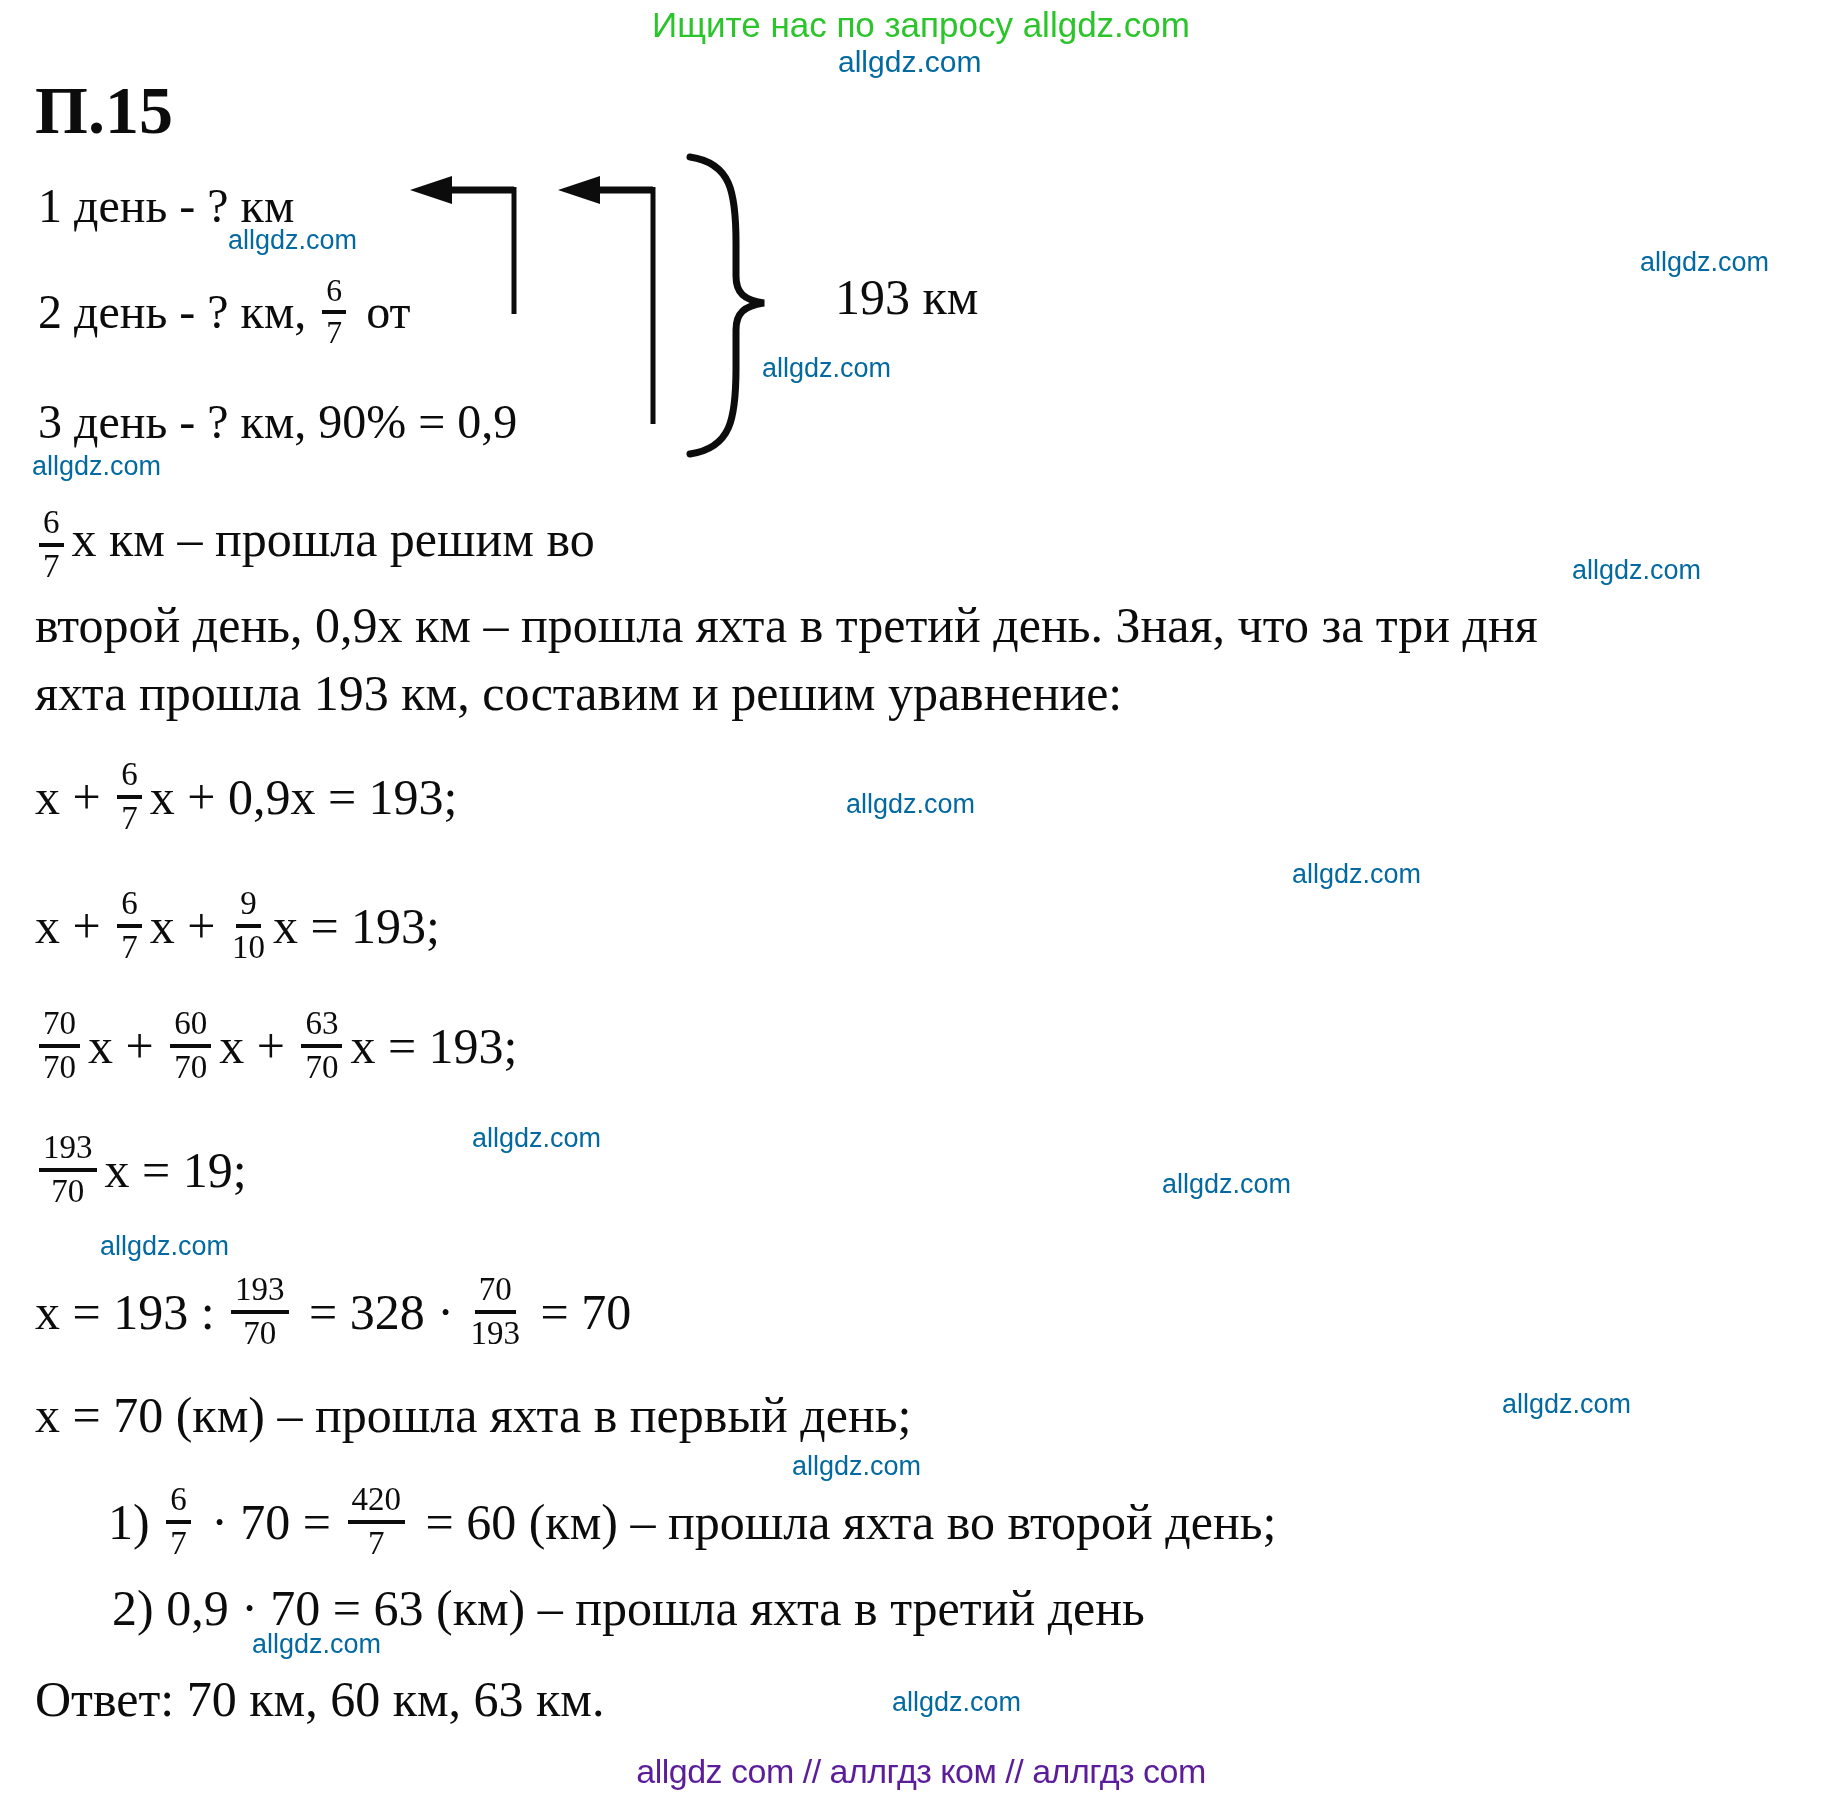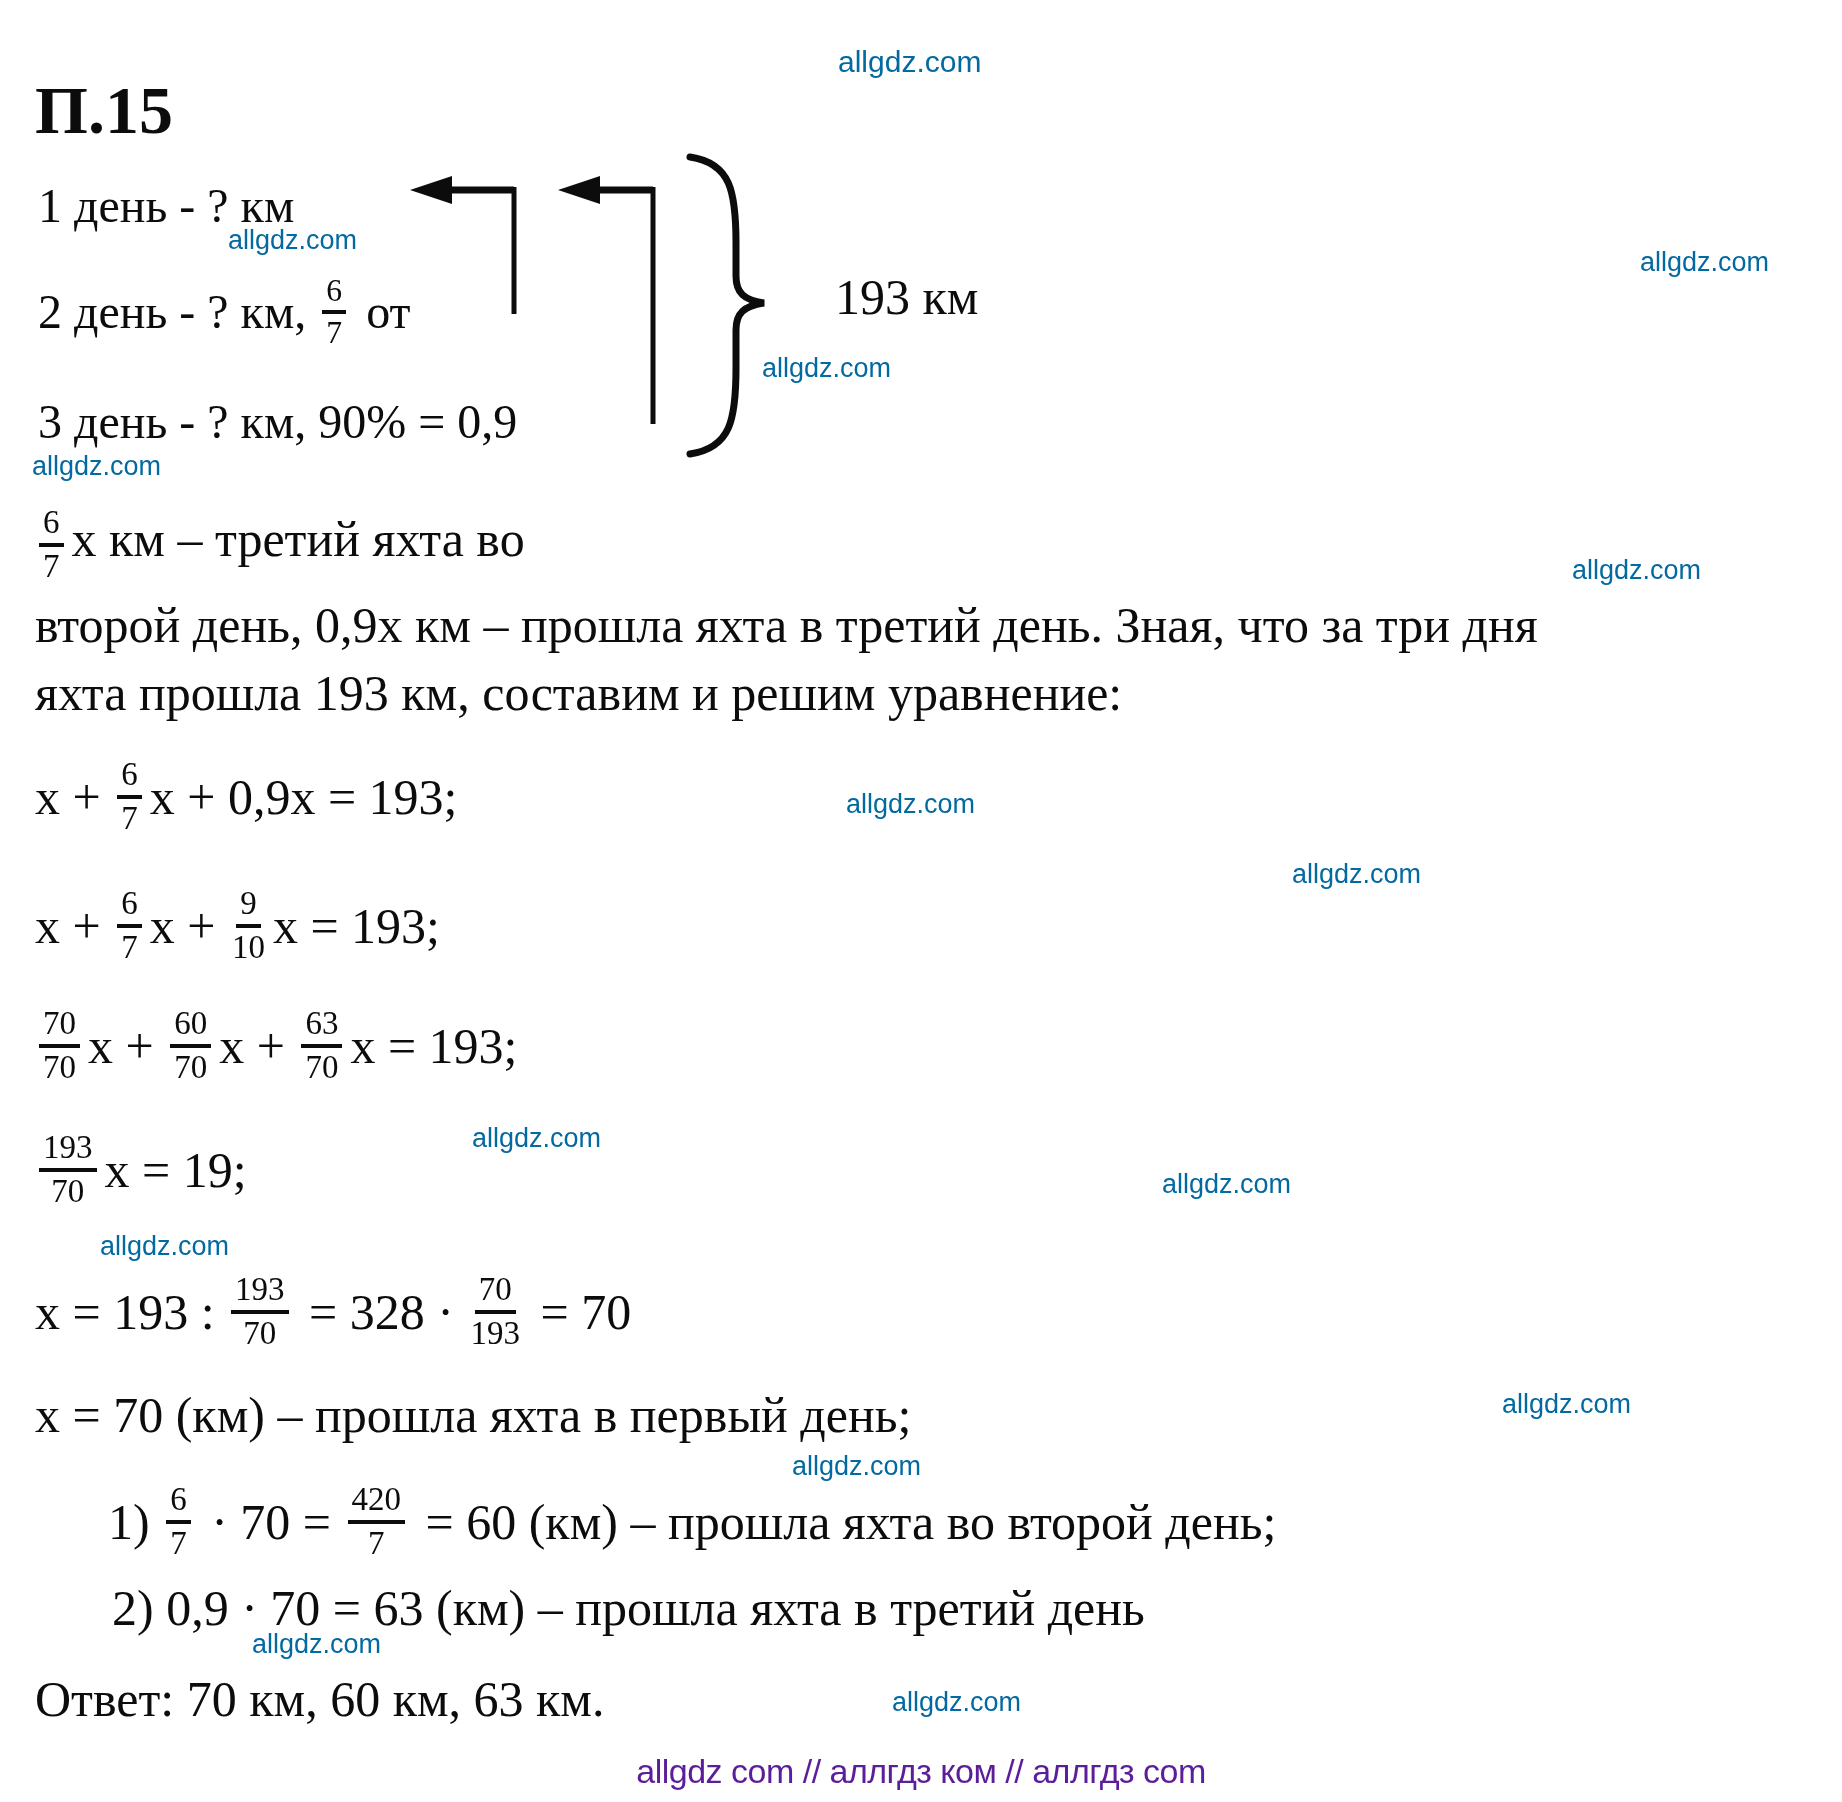--- a/index.html
+++ b/index.html
@@ -20,20 +20,21 @@
   .frac .num{font-size:0.66em;line-height:1.02;border-bottom:4px solid #0c0c0c;padding:0 4px 3px 4px;}
   .frac .den{font-size:0.66em;line-height:1.02;padding-top:3px;}
   .footer{font-family:"Liberation Sans", sans-serif;font-size:34px;letter-spacing:-0.5px;}
   svg line, svg path{stroke:#0c0c0c;}
 </style>
 </head>
 <body>
 
 <div class="page">
 
+  <div class="abs center green-banner" style="top:6px;color:#2bc52b;">Ищите нас по запросу allgdz.com</div>
   <div class="wm wm-head" style="left:838px;top:46px;">allgdz.com</div>
 
   <div class="abs title" style="left:35px;top:76px;">П.15</div>
 
   <div class="abs t48" style="left:38px;top:182px;">1 день - ? км</div>
   <div class="wm" style="left:228px;top:226px;">allgdz.com</div>
 
   <div class="abs eqrow t48" style="left:38px;top:262px;">
     <span>2 день - ? км, </span>
     <span class="frac">
@@ -62,21 +63,21 @@
   </svg>
 
   <div class="abs t50" style="left:835px;top:272px;">193 км</div>
   <div class="wm" style="left:1640px;top:248px;">allgdz.com</div>
   <div class="wm" style="left:762px;top:354px;">allgdz.com</div>
 
   <div class="abs t50" style="left:35px;top:506px;">
     <span class="frac">
         <span class="num">6</span>
         <span class="den">7</span>
-      </span><span style="white-space:pre;">х км – третий яхта во</span>
+      </span><span style="white-space:pre;">х км – прошла решим во</span>
   </div>
   <div class="wm" style="left:1572px;top:556px;">allgdz.com</div>
   <div class="abs t50" style="left:35px;top:600px;">второй день, 0,9х км – прошла яхта в третий день. Зная, что за три дня</div>
   <div class="abs t50" style="left:35px;top:668px;">яхта прошла 193 км, составим и решим уравнение:</div>
 
   <div class="abs eqrow t50" style="left:35px;top:747px;">
     <span>х + </span>
     <span class="frac">
       <span class="num">6</span>
       <span class="den">7</span>

